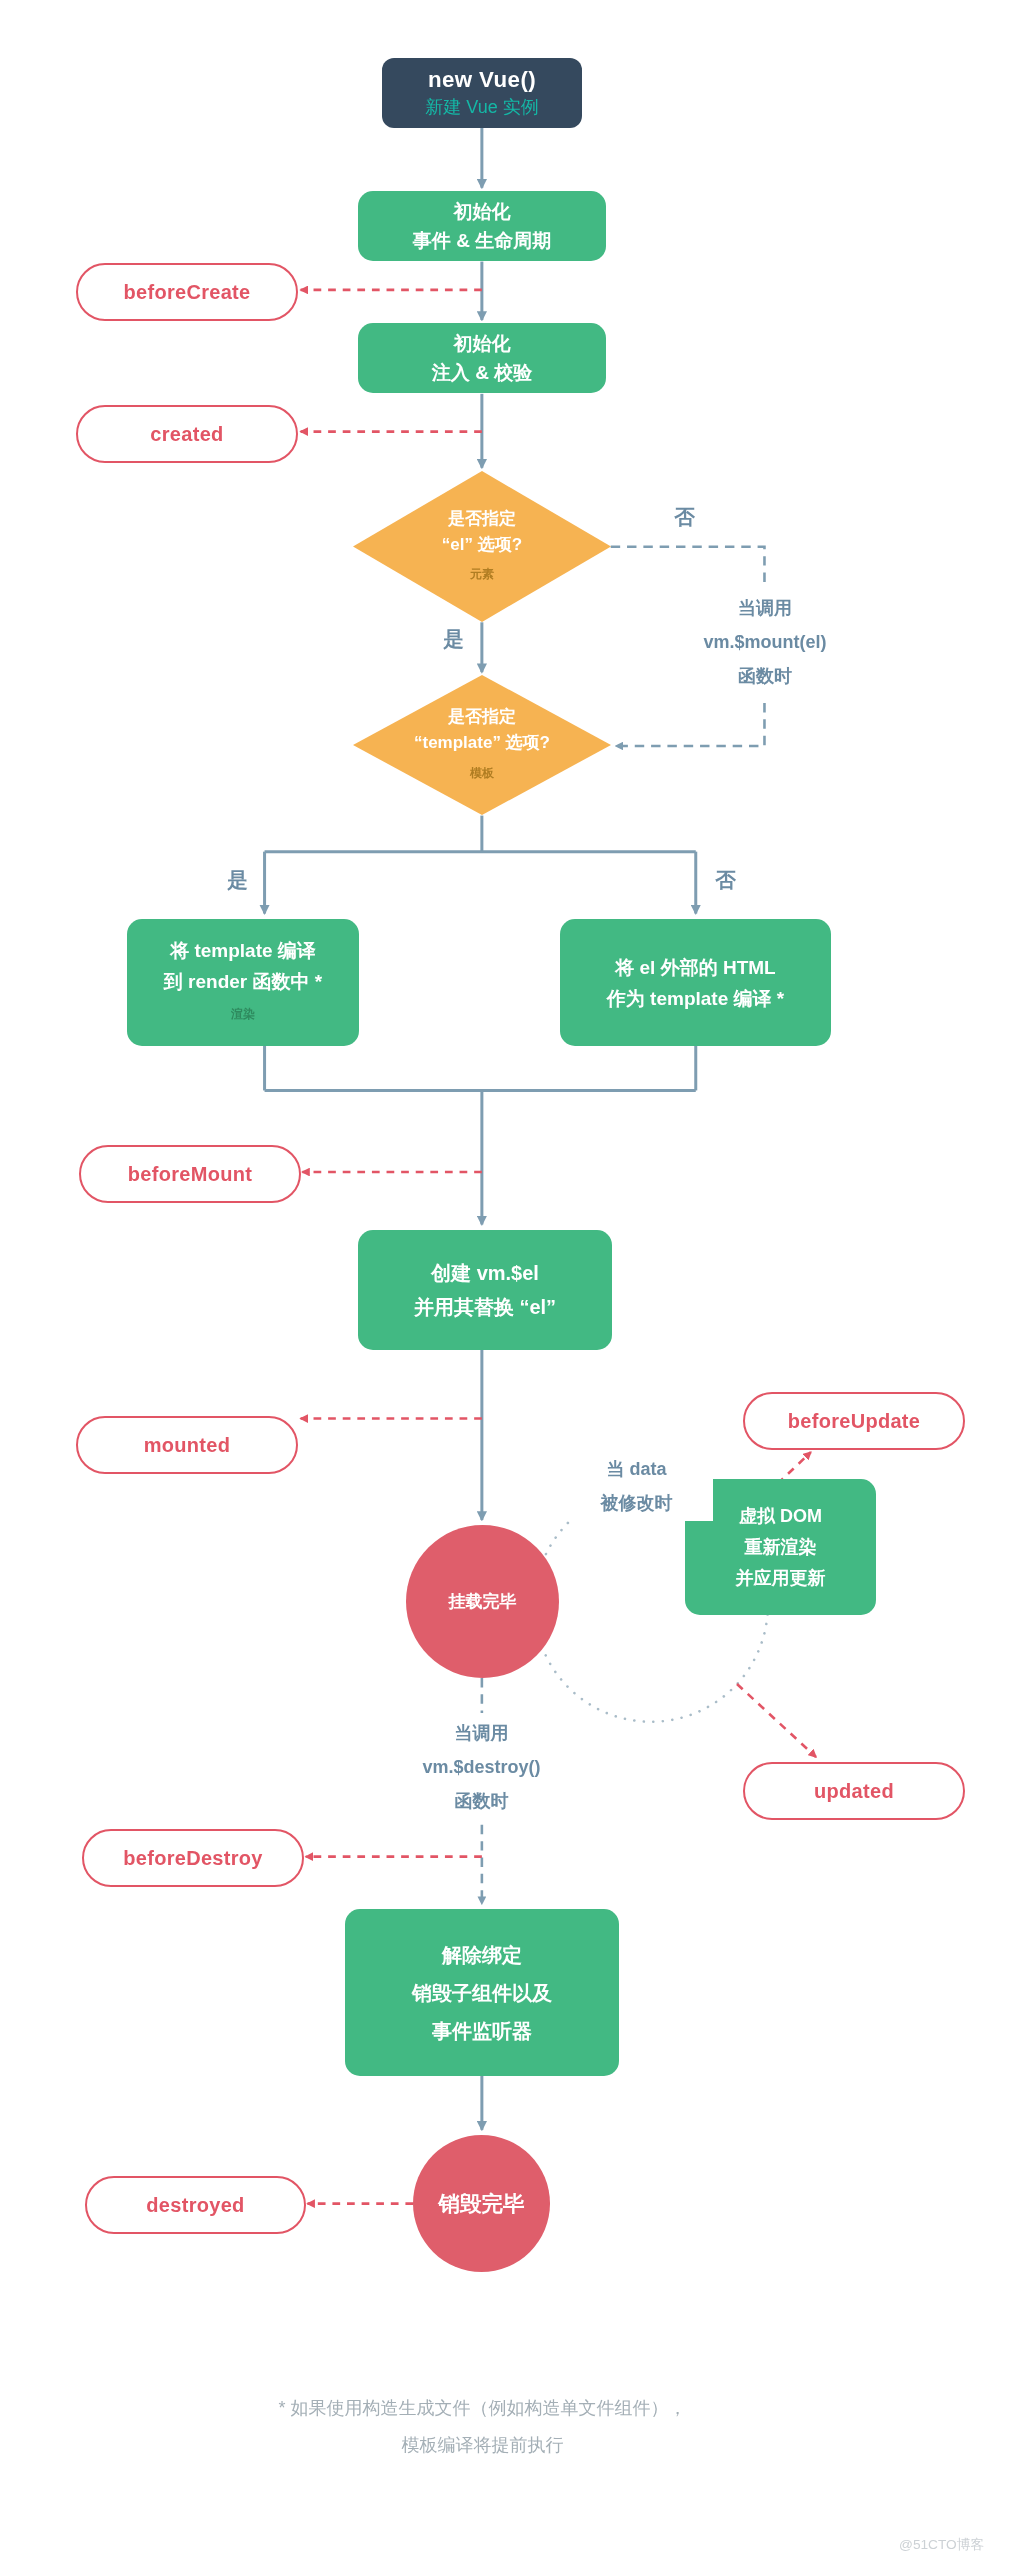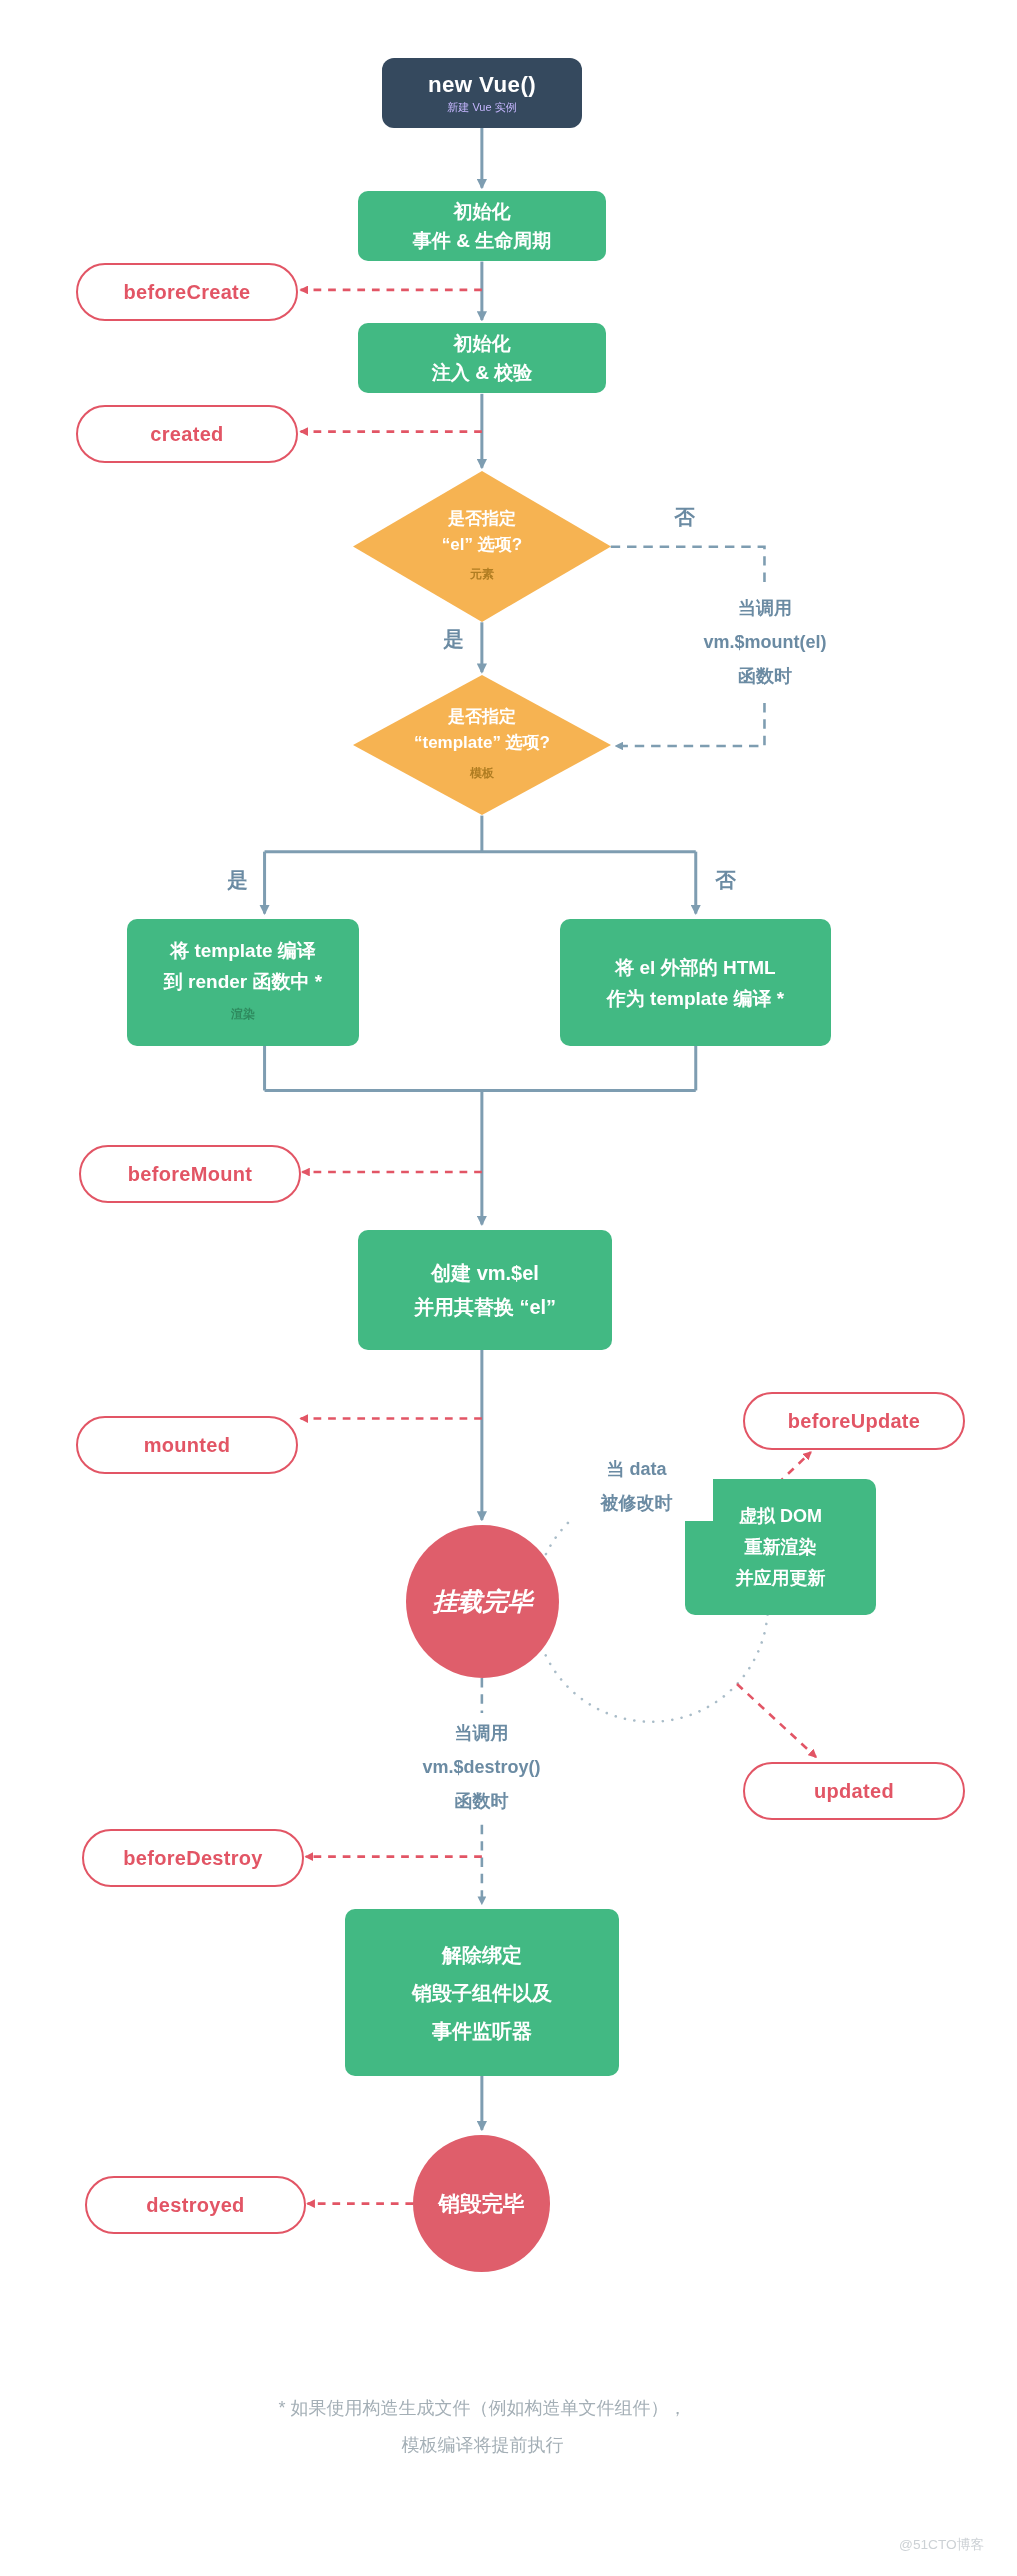--- a/index.html
+++ b/index.html
@@ -1,28 +1,28 @@
 <!DOCTYPE html>
 <html style="font-size:13.7px"><head>
 <meta charset="utf-8">
 <style>
   html,body{margin:0;padding:0;background:#ffffff;}
   body{font-family:"Liberation Sans","DejaVu Sans",sans-serif;}
   #canvas{position:relative;width:1017px;height:2576px;background:#ffffff;overflow:hidden;}
   svg.layer{position:absolute;left:0;top:0;z-index:1;}
   .node{position:absolute;z-index:2;display:flex;flex-direction:column;align-items:center;justify-content:center;text-align:center;}
-  .green{background:#42b983;border-radius:10px;color:#fff;font-weight:bold;}
+  .green{background:#42b983;border-radius:15px;color:#fff;font-weight:bold;}
   .navy{background:#35495e;border-radius:12px;color:#fff;}
   .pill{background:#fff;border:2.6px solid #e25565;border-radius:29px;color:#e25565;font-weight:bold;font-size:20px;letter-spacing:0.3px;z-index:3;}
   .diamond{background:#f6b352;clip-path:polygon(50% 0,100% 50%,50% 100%,0 50%);color:#fff;font-weight:bold;}
   .circle{background:#df5e6b;border-radius:50%;color:#fff;font-weight:bold;}
   .lbl{position:absolute;z-index:3;color:#6b8ba3;font-weight:bold;font-size:20.6px;text-align:center;}
   .note{position:absolute;z-index:3;background:#fff;color:#6b8ba3;font-weight:bold;font-size:18px;text-align:center;}
   .title{font-size:22.3px;font-weight:bold;letter-spacing:0.4px;}
-  .subtitle{font-size:11px;color:#c4b5fd;margin-top:2px;font-weight:normal;}
+  .subtitle{font-size:18px;color:#14b8a6;margin-top:2px;font-weight:normal;}
   .dnote{font-size:12px;color:#b07d22;margin-top:3.4px;}
   .gnote{font-size:12px;color:#2e8a5e;margin-top:1.7px;}
   .foot{position:absolute;z-index:2;text-align:center;color:#a4afb6;font-size:18px;line-height:37px;}
   .wm{position:absolute;z-index:2;color:#ccd1d5;font-size:13.7px;}
 </style>
 </head>
 <body>
 
 <div id="canvas">
 
@@ -128,21 +128,21 @@
 
   <div class="node pill" style="left:79px;top:1145px;width:218px;height:54px;">beforeMount</div>
 
   <div class="node green" style="left:358px;top:1230px;width:254px;height:120px;font-size:20px;line-height:34px;">
     <div>创建 vm.$el</div>
     <div>并用其替换 “el”</div>
   </div>
 
   <div class="node pill" style="left:76px;top:1392px;width:218px;height:54px;margin-top:24px;">mounted</div>
 
-  <div class="node circle" style="left:406px;top:1525px;width:153px;height:153px;font-size:25px;font-style:italic;">挂载完毕</div>
+  <div class="node circle" style="left:406px;top:1525px;width:153px;height:153px;font-size:17px;">挂载完毕</div>
 
   <div class="note" style="left:560px;top:1450px;width:153px;line-height:34px;padding:1.7px 0;">
     <div>当 data</div>
     <div>被修改时</div>
   </div>
 
   <div class="node pill" style="left:743px;top:1392px;width:218px;height:54px;">beforeUpdate</div>
 
   <div class="node green" style="left:685px;top:1479px;width:191px;height:136px;font-size:18px;line-height:31px;">
     <div>虚拟 DOM</div>

